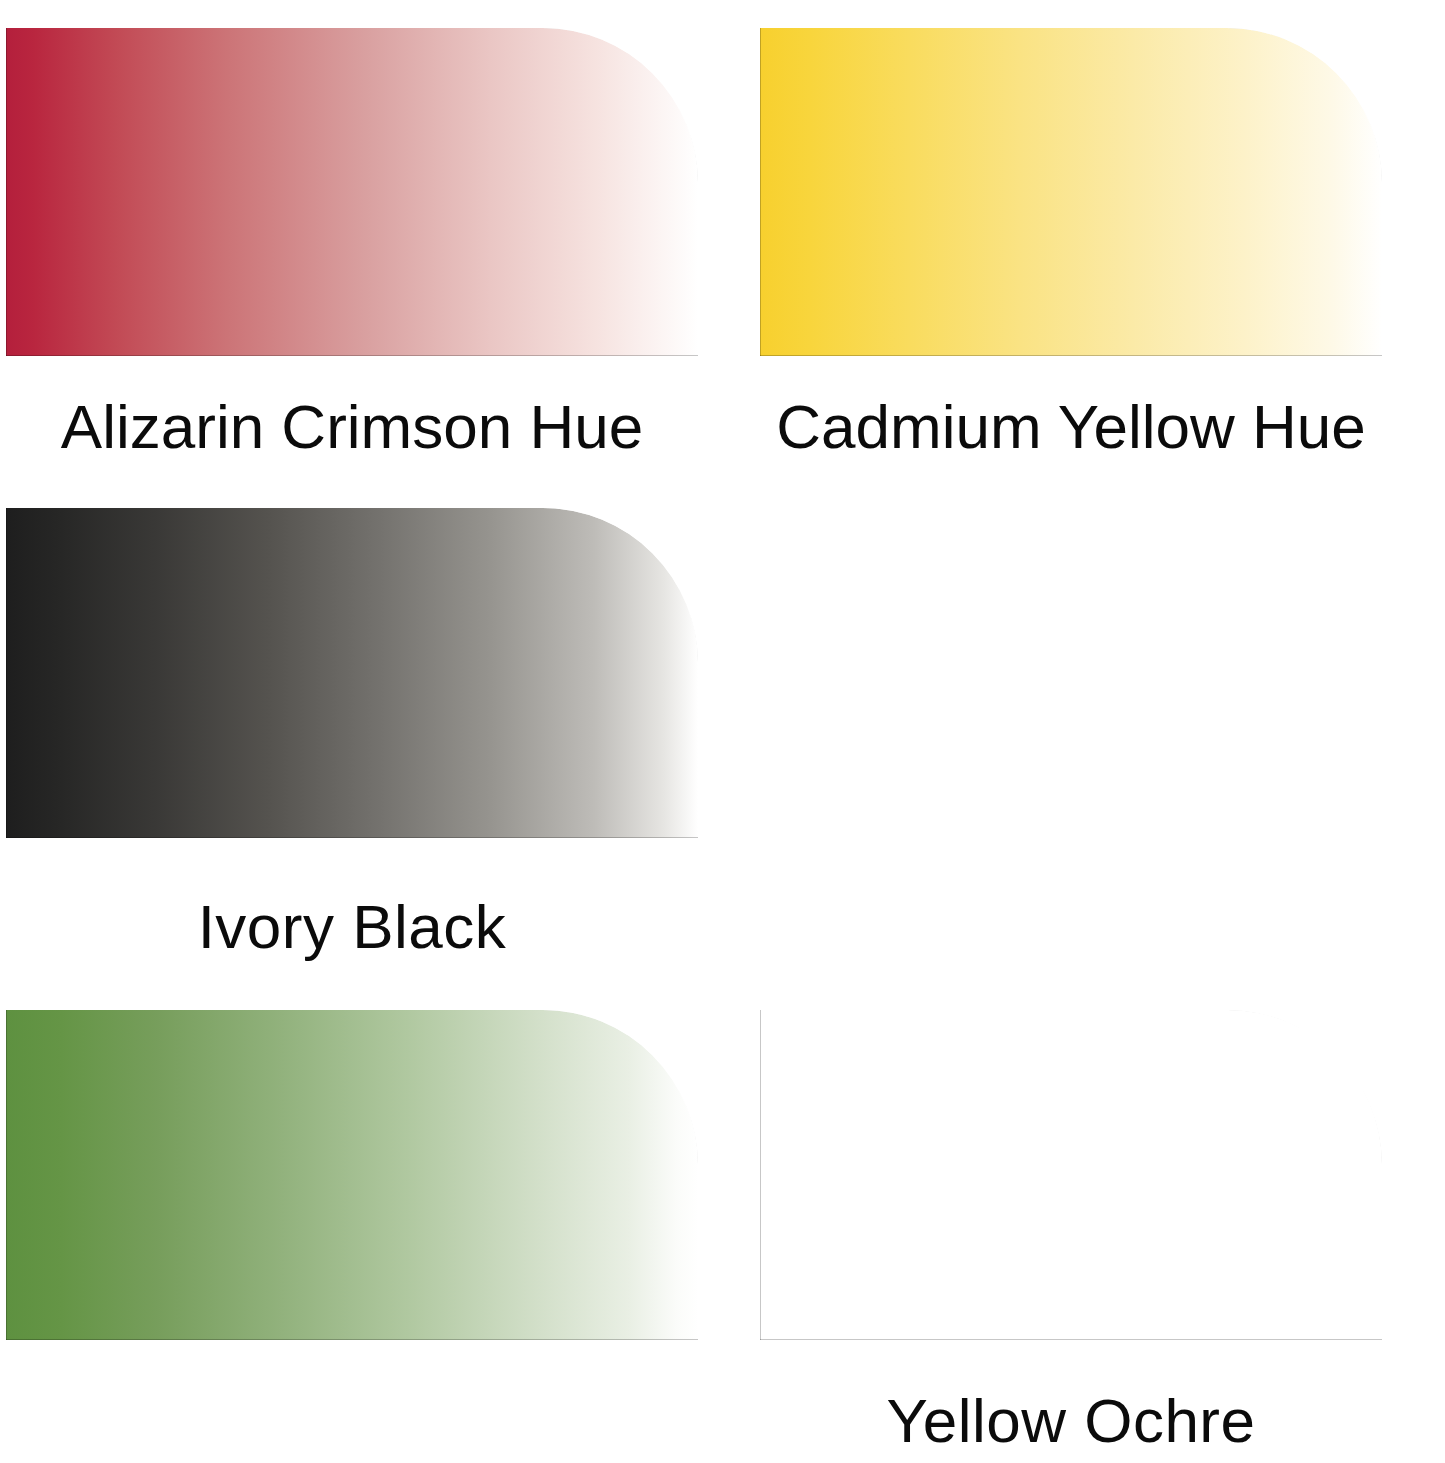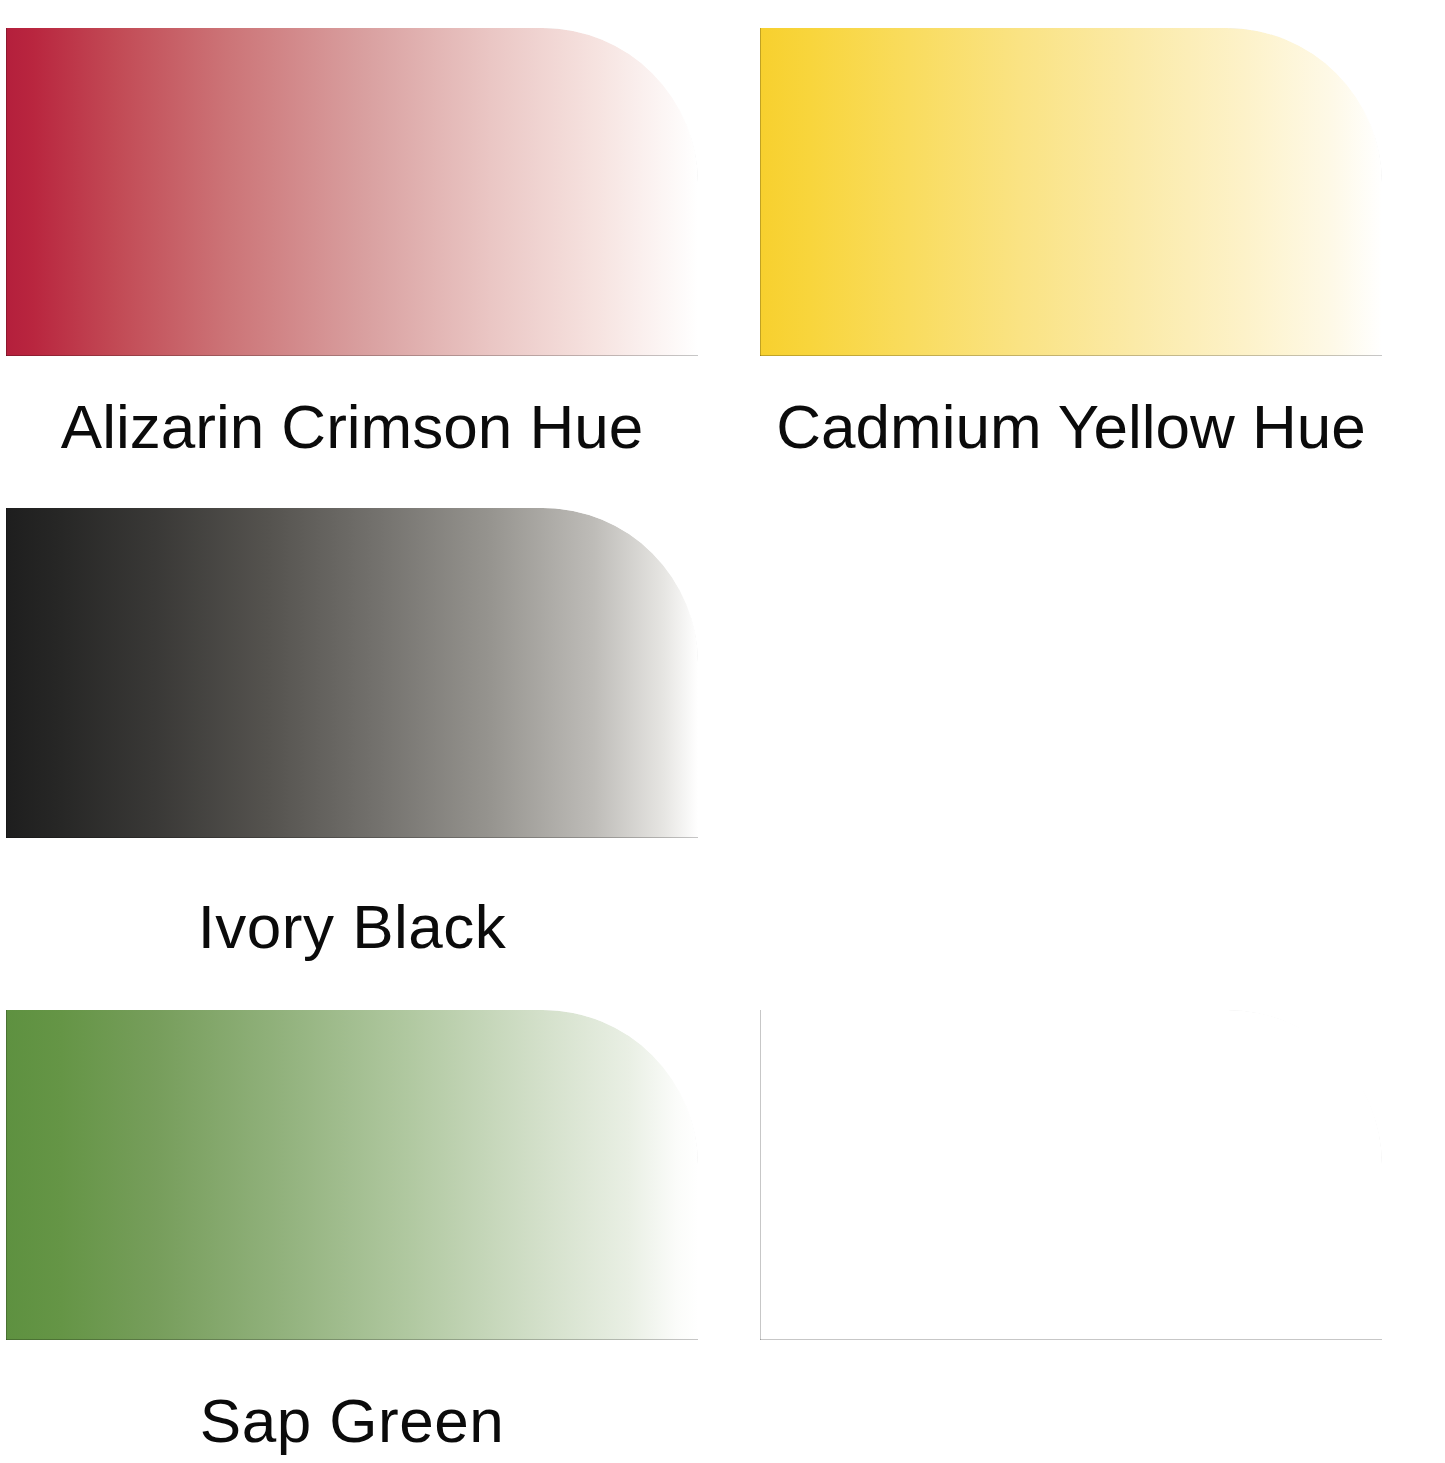--- a/index.html
+++ b/index.html
@@ -112,23 +112,23 @@
     </div>
     <div class="swatch-label label-normal">Ivory Black</div>
   </div>
 
 
   <div class="swatch-cell col-left row-3">
     <div class="swatch-chip">
       <div class="swatch-fill" style="background: linear-gradient(to right, rgb(94, 145, 64) 0%, rgb(101, 149, 70) 8%, rgb(119, 158, 92) 22%, rgb(146, 178, 125) 40%, rgb(176, 200, 160) 58%, rgb(207, 221, 197) 75%, rgb(233, 239, 228) 90%, rgb(251, 252, 250) 97%, rgb(255, 255, 255) 100%);"></div>
       <div class="swatch-edge"></div>
     </div>
-    <div class="swatch-label label-normal">Sap Green</div>
   </div>
 
   <div class="swatch-cell col-right row-3">
     <div class="swatch-chip">
       <div class="swatch-fill"></div>
       <div class="swatch-edge"></div>
     </div>
+    <div class="swatch-label label-normal">Yellow Ochre</div>
   </div>
 
 </div>
 
 </body></html>

